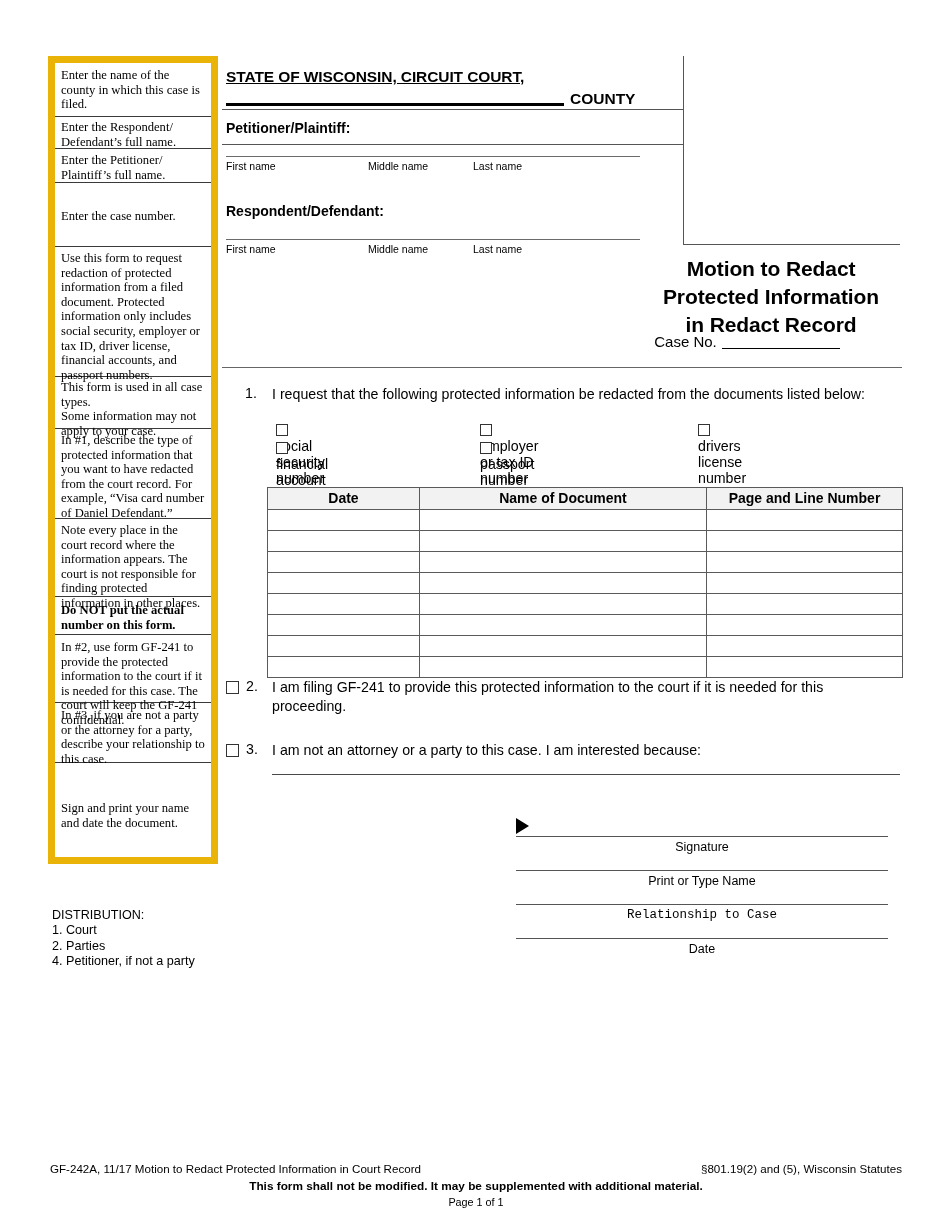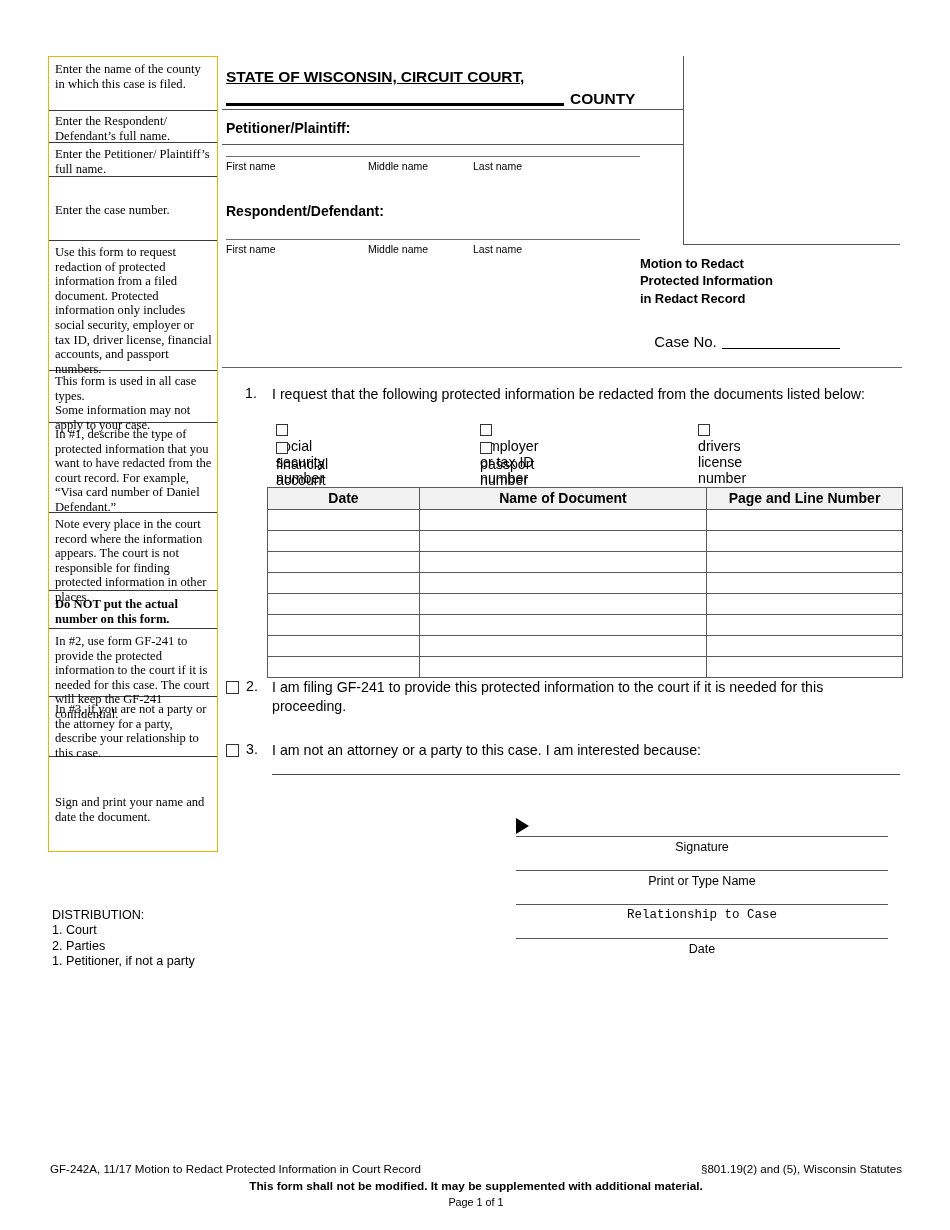--- a/index.html
+++ b/index.html
@@ -23,21 +23,21 @@
     width: 950px;
     height: 1230px;
   }
 
   
   .sidebar {
     position: absolute;
     left: 48px;
     top: 56px;
     width: 170px;
-    border: 1px solid #eab308;
+    border: 7px solid #eab308;
     box-sizing: border-box;
     font-family: "Liberation Serif", serif;
     font-size: 12.6px;
     line-height: 1.16;
   }
   .sb-cell {
     border-bottom: 1px solid #3a3a3a;
     box-sizing: border-box;
     padding: 3px 5px 3px 6px;
   }
@@ -138,22 +138,22 @@
   .nh-first  { left: 0px; }
   .nh-middle { left: 142px; }
   .nh-last   { left: 247px; }
 
   
   .form-title {
     position: absolute;
     left: 640px;
     top: 255px;
     width: 262px;
-    text-align: left;
-    font-size: 13px;
+    text-align: center;
+    font-size: 21px;
     font-weight: bold;
     line-height: 1.33;
     letter-spacing: -0.1px;
   }
   .case-no {
     position: absolute;
     left: 616px;
     top: 333px;
     width: 262px;
     text-align: center;
@@ -519,21 +519,21 @@
     <div class="sig-cap sc3">Relationship to Case</div>
 
     <div class="sig-line sl4"></div>
     <div class="sig-cap sc4">Date</div>
   </div>
 
   <div class="distribution">
     <p>DISTRIBUTION:</p>
     <p>1. Court</p>
     <p>2. Parties</p>
-    <p>1. Petitioner, if not a party</p>
+    <p>4. Petitioner, if not a party</p>
   </div>
 
   <div class="footer">
     <span class="foot-left">GF-242A, 11/17 Motion to Redact Protected Information in Court Record</span>
     <span class="foot-right">§801.19(2) and (5), Wisconsin Statutes</span>
     <div class="foot-mid">This form shall not be modified.  It may be supplemented with additional material.</div>
     <div class="foot-page">Page 1 of 1</div>
   </div>
 
 </div>

